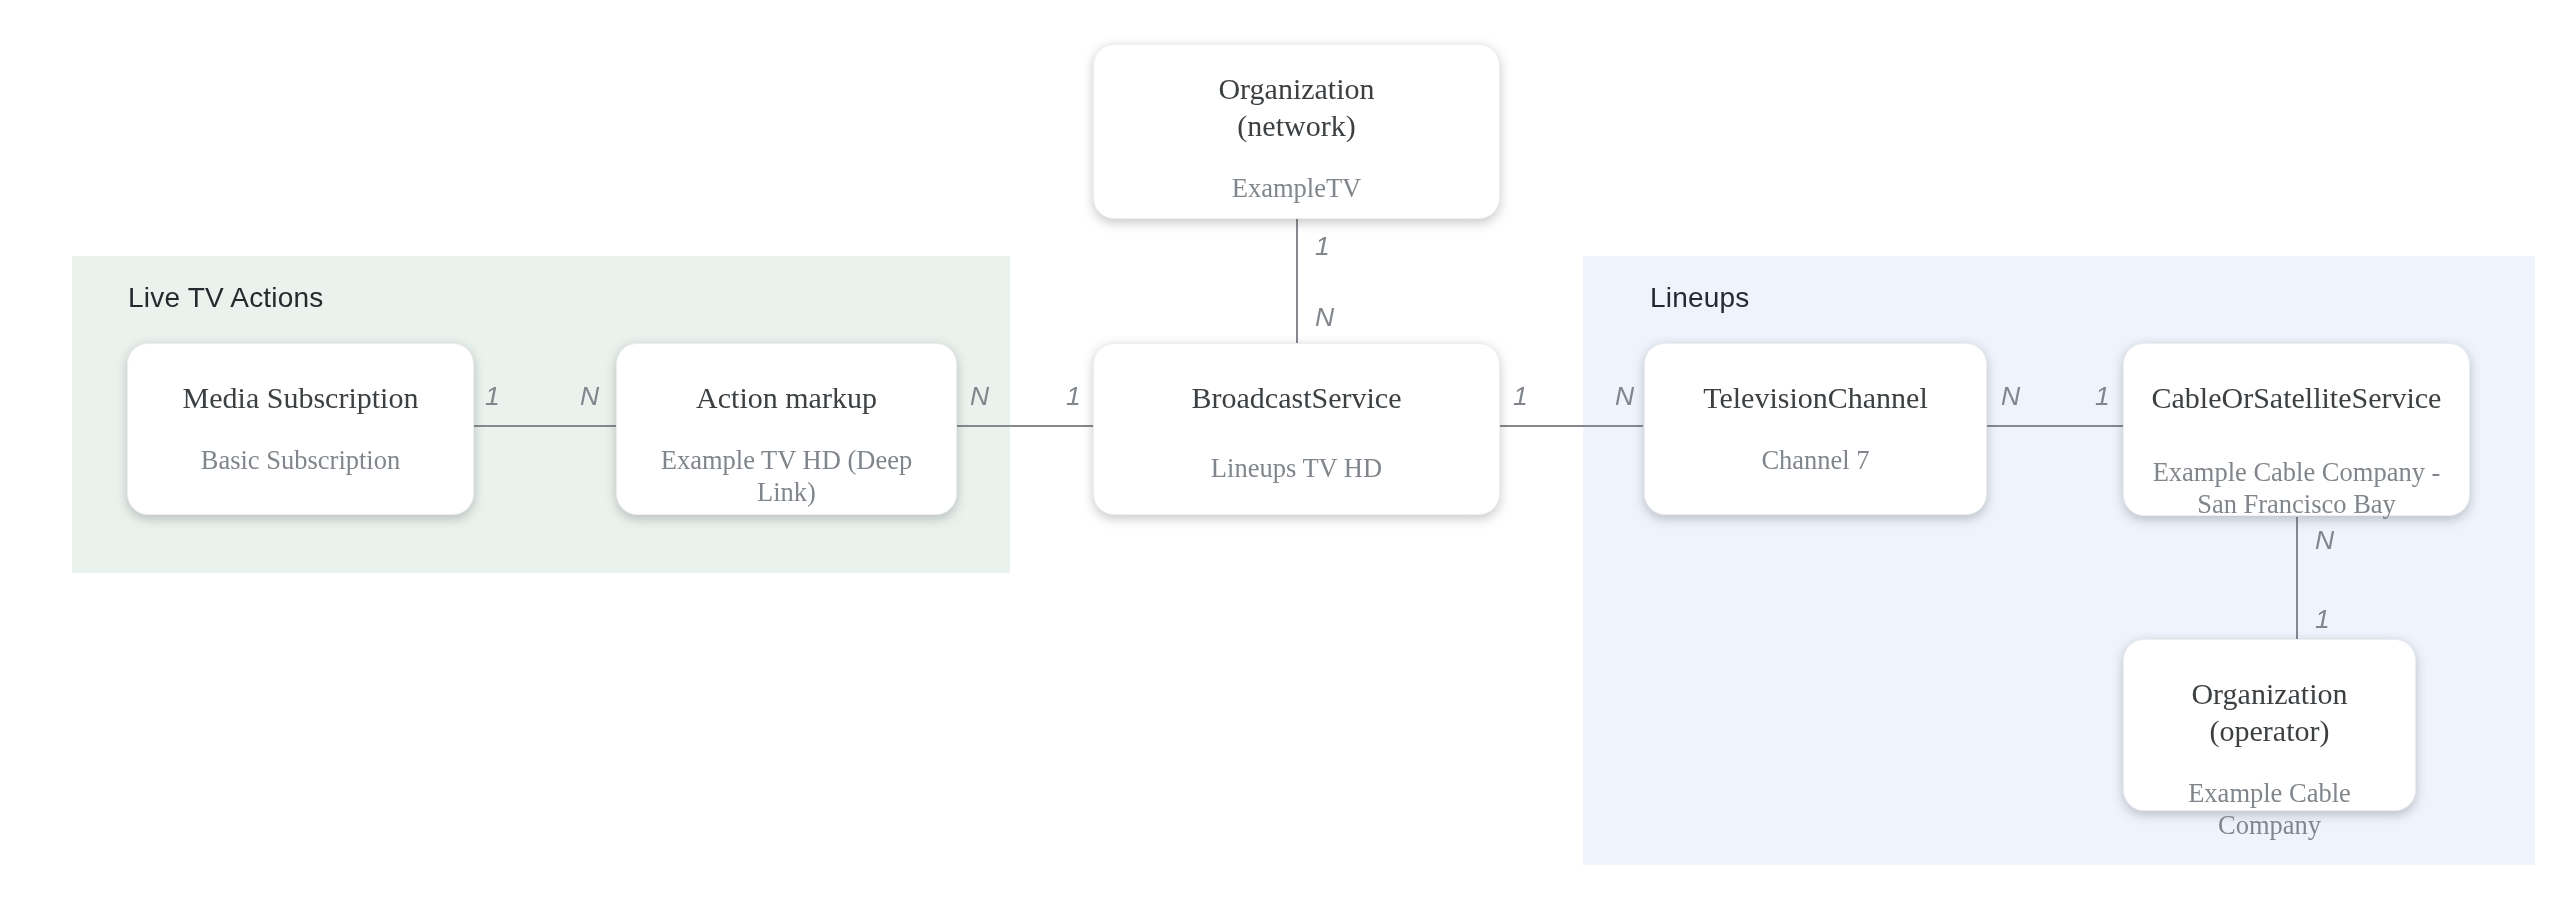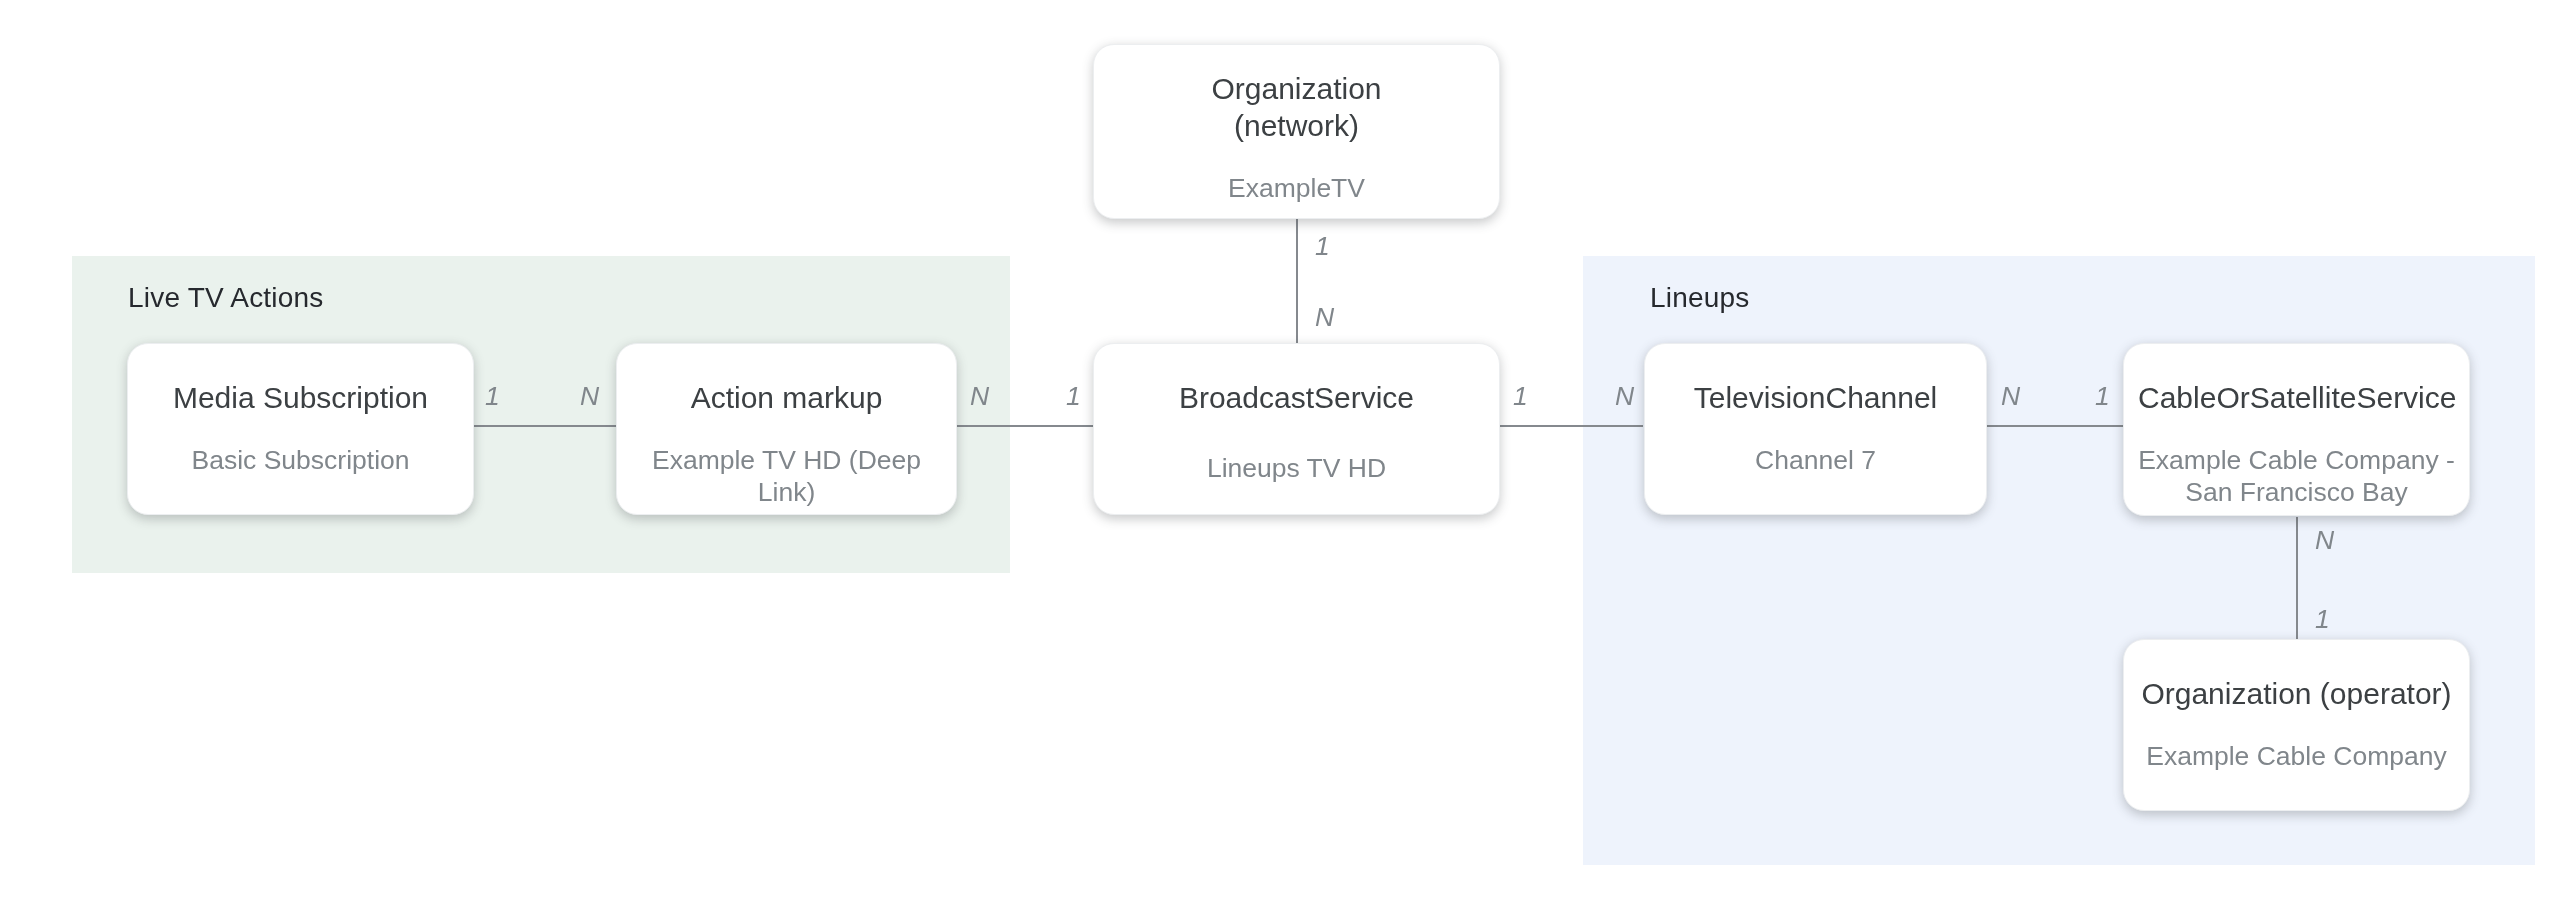--- a/index.html
+++ b/index.html
@@ -36,41 +36,42 @@
   
   .entity-card {
     position: absolute;
     background: #ffffff;
     border: 0.9px solid #eceef0;
     border-radius: 21px;
     box-shadow: 0 3.5px 10.6px rgba(60, 64, 67, 0.28);
     display: flex; flex-direction: column; 
     padding: 35px 14px 0 14px;
     text-align: center;
+    font-family: Liberation Serif, serif;
   }
   .entity-card.two-line-title { padding-top: 25px; }
   .entity-title {
     font-size: 30px; line-height: 37px;
     color: #3c4043;
     white-space: pre-line;
   }
   .entity-subtitle {
     margin-top: 28px;
     font-size: 26.5px; line-height: 32px;
     color: #80868b;
     white-space: pre-line;
   }
 
   #card-org-network        { left: 1093px; top:  44px; width: 407px; height: 175px; }
   #card-media-subscription { left:  127px; top: 343px; width: 347px; height: 172px; }
   #card-action-markup      { left:  616px; top: 343px; width: 341px; height: 172px; }
   #card-broadcast-service  { left: 1093px; top: 343px; width: 407px; height: 172px; gap: 8px; }
   #card-television-channel { left: 1644px; top: 343px; width: 343px; height: 172px; }
-  #card-cable-or-satellite { left: 2123px; top: 343px; width: 347px; height: 173px; }
-  #card-org-operator       { left: 2123px; top: 639px; width: 347px; height: 172px; }
+  #card-cable-or-satellite { left: 2123px; top: 343px; width: 347px; height: 173px; gap: 12px; }
+  #card-org-operator       { left: 2123px; top: 639px; width: 293px; height: 172px; }
 
   
   .connector { position: absolute; background: #85898e; }
   .connector.h { height: 1.8px; }
   .connector.v { width: 1.8px; }
 
   #conn-network-broadcast   { left: 1296px; top: 219px; height: 124px; }
   #conn-media-action        { left:  474px; top: 425px; width: 142px; }
   #conn-action-broadcast    { left: 957px; top: 425px; width: 136px; }
   #conn-broadcast-tvchannel { left: 1500px; top: 425px; width: 143px; }

